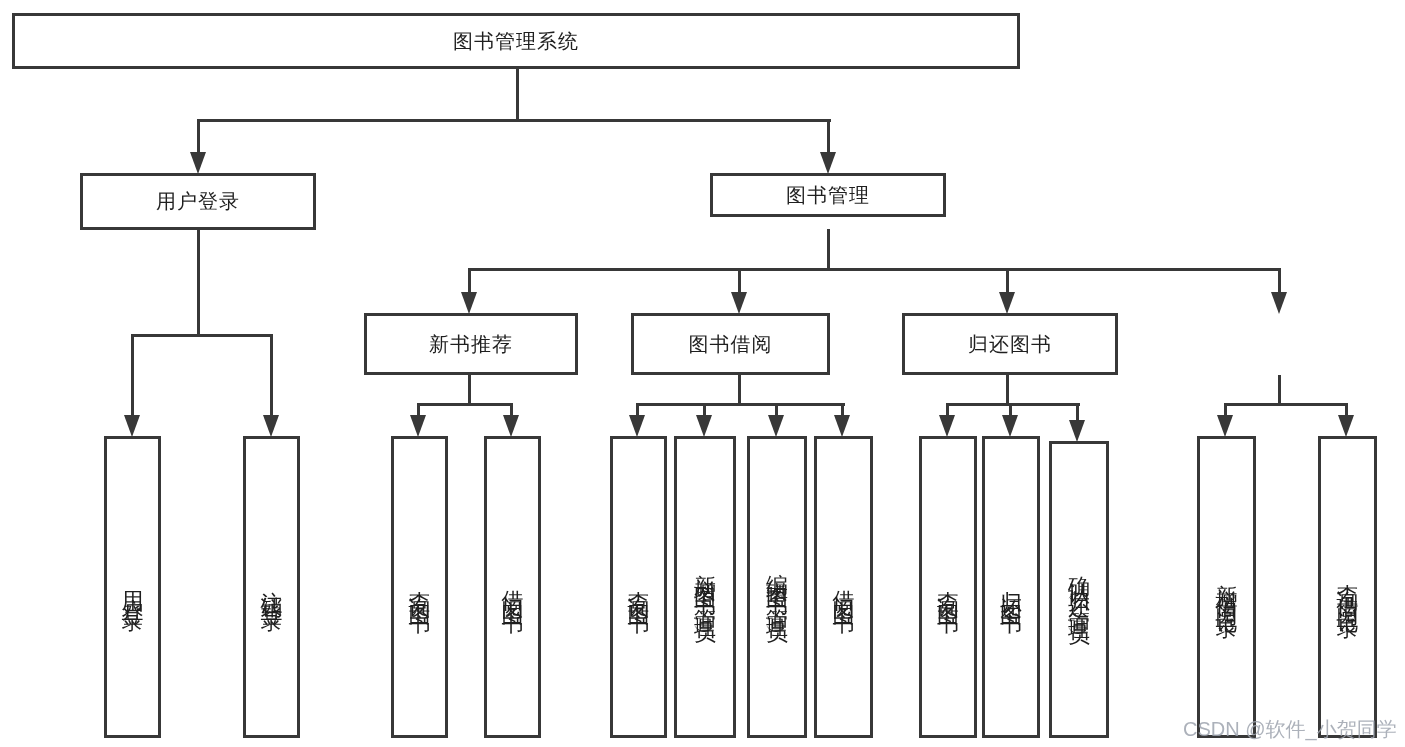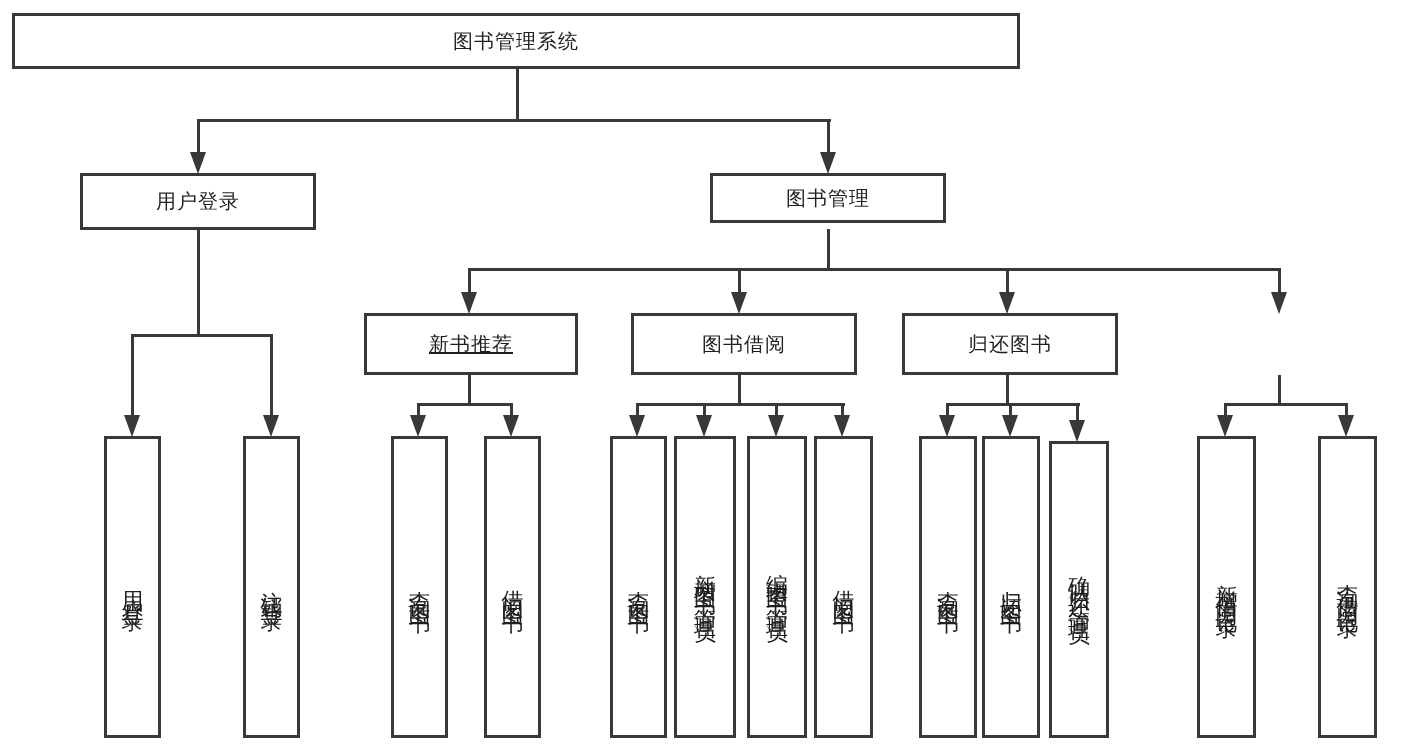--- a/index.html
+++ b/index.html
@@ -34,28 +34,28 @@
 
 <div id="canvas">
 
   <div class="node hnode" style="left:12px;top:13px;width:1008px;height:56px;">
     <span>图书管理系统</span>
   </div>
 
   <div class="node hnode" style="left:80px;top:173px;width:236px;height:57px;">
     <span>用户登录</span>
   </div>
-  <div class="node hnode" style="left:710px;top:173px;width:236px;height:50px;">
+  <div class="node hnode" style="left:710px;top:173px;width:236px;height:44px;">
     <span>图书管理</span>
   </div>
 
-  <div class="node hnode" style="left:364px;top:313px;width:214px;height:62px;text-decoration:underline;">
+  <div class="node hnode" style="left:364px;top:313px;width:214px;height:62px;">
     <span>新书推荐</span>
   </div>
-  <div class="node hnode" style="left:631px;top:313px;width:226px;height:62px;">
+  <div class="node hnode" style="left:631px;top:313px;width:199px;height:62px;">
     <span>图书借阅</span>
   </div>
   <div class="node hnode" style="left:902px;top:313px;width:216px;height:62px;">
     <span>归还图书</span>
   </div>
 
   <div class="node vnode" style="left:104px;top:436px;width:57px;height:302px;">
     <span>用户登录</span>
   </div>
   <div class="node vnode" style="left:243px;top:436px;width:57px;height:302px;">
@@ -92,20 +92,21 @@
     <span>确认归还（管理员）</span>
   </div>
 
   <div class="node vnode" style="left:1197px;top:436px;width:59px;height:302px;">
     <span>新增借阅记录</span>
   </div>
   <div class="node vnode" style="left:1318px;top:436px;width:59px;height:302px;">
     <span>查询借阅记录</span>
   </div>
 
+  <div class="watermark">CSDN @软件_小贺同学</div>
 <div class="line" style="left: 516px; top: 69px; width: 3px; height: 51px; background: rgb(56, 56, 56);"></div>
     <div class="line" style="left: 197px; top: 119px; width: 634px; height: 3px; background: rgb(56, 56, 56);"></div>
     <div class="line" style="left: 197px; top: 119px; width: 3px; height: 36px; background: rgb(56, 56, 56);"></div>
     <div class="line" style="left: 827px; top: 119px; width: 3px; height: 36px; background: rgb(56, 56, 56);"></div>
     <div class="line" style="left: 197px; top: 229px; width: 3px; height: 107px; background: rgb(56, 56, 56);"></div>
     <div class="line" style="left: 131px; top: 334px; width: 142px; height: 3px; background: rgb(56, 56, 56);"></div>
     <div class="line" style="left: 131px; top: 334px; width: 3px; height: 83px; background: rgb(56, 56, 56);"></div>
     <div class="line" style="left: 270px; top: 334px; width: 3px; height: 83px; background: rgb(56, 56, 56);"></div>
     <div class="line" style="left: 827px; top: 229px; width: 3px; height: 42px; background: rgb(56, 56, 56);"></div>
     <div class="line" style="left: 468px; top: 268px; width: 813px; height: 3px; background: rgb(56, 56, 56);"></div>

